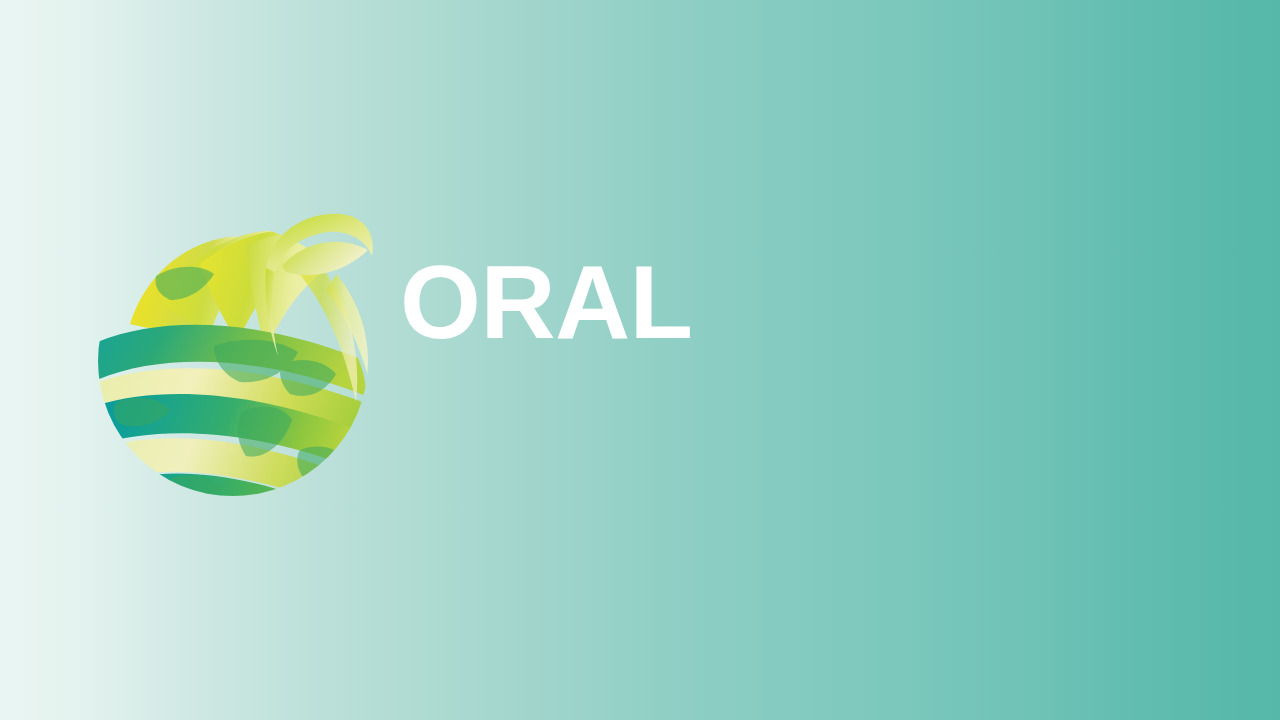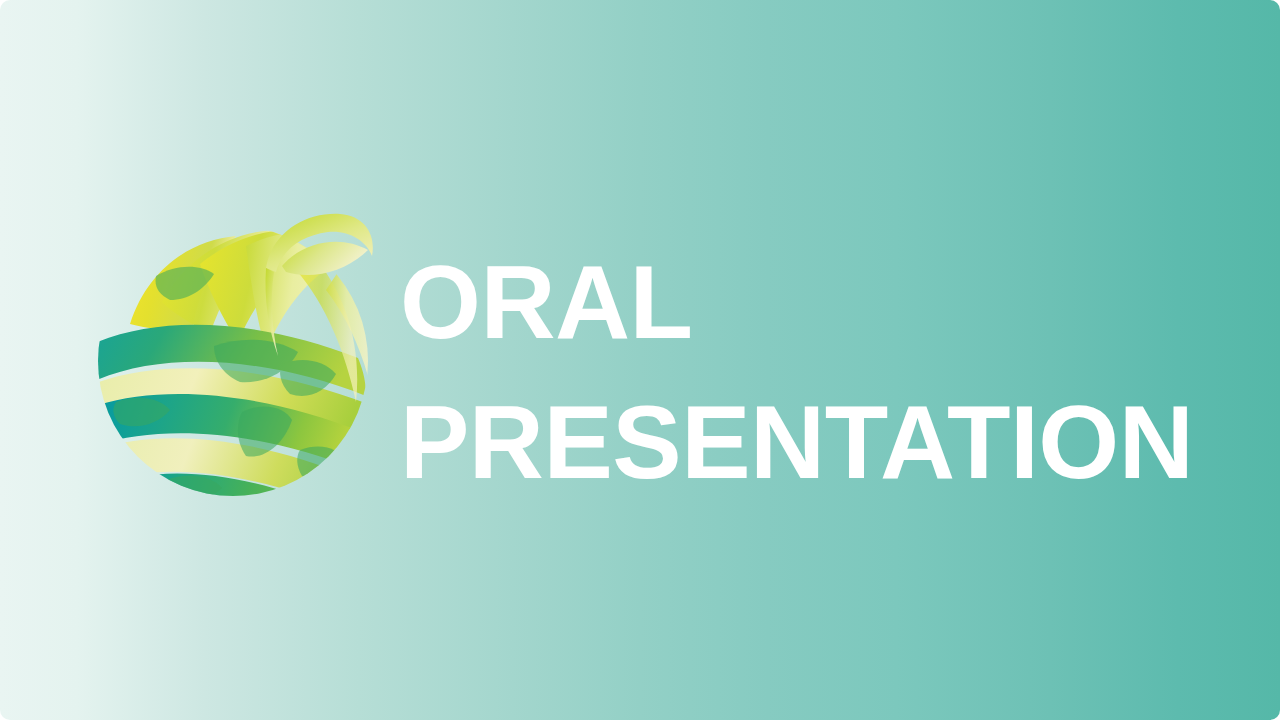--- a/index.html
+++ b/index.html
@@ -7,21 +7,20 @@
     margin: 0;
     padding: 0;
     background: #ffffff;
   }
   #slide {
     position: relative;
     width: 1280px;
     height: 720px;
     overflow: hidden;
     font-family: "Liberation Sans", "DejaVu Sans", sans-serif;
-    border-radius: 10px;
   }
   #slide-bg {
     position: absolute;
     inset: 0;
     background: linear-gradient(to right,
       #e9f5f2 0%,
       #e4f3ef 6%,
       #cde7e2 16%,
       #b6ded6 28%,
       #a3d6cd 40%,
@@ -190,16 +189,15 @@
 
       <path d="M 170 62 C 176 26 210 6 244 8 C 270 10 280 30 276 50
                C 270 34 252 24 232 26 C 204 30 186 44 180 66 Z" fill="url(#gCurl)"></path>
       <path d="M 186 60 C 206 36 244 28 272 44 C 250 66 216 74 190 66 Z" fill="url(#gLeaf)"></path>
       <path d="M 170 62 C 168 92 172 122 182 150 C 176 124 174 92 178 66 Z" fill="url(#gCurl)" opacity="0.9"></path>
     </svg>
   </div>
 
   <div id="title-block">
     <div class="title-line">ORAL</div>
-    <div class="title-line">PRESENTATION</div>
   </div>
 
 </div>
 
 </body></html>

